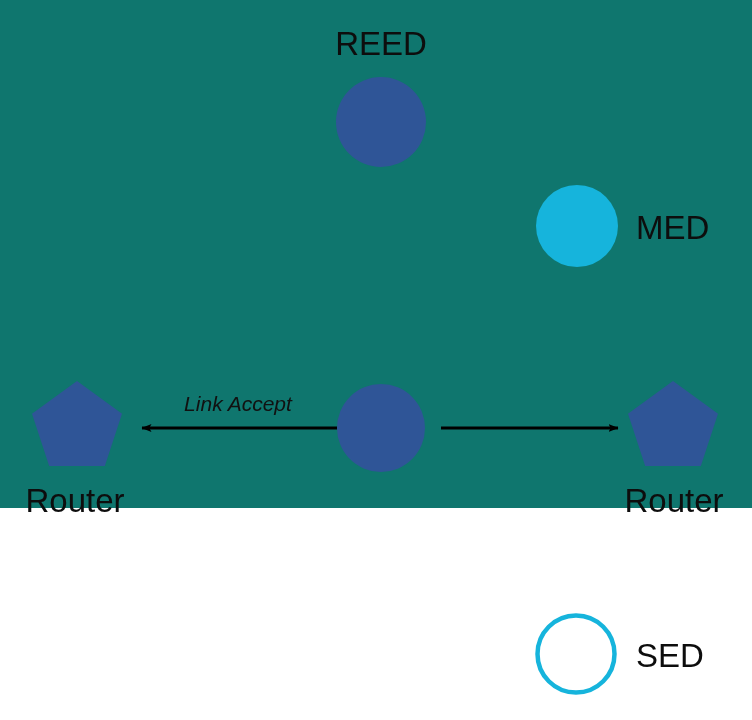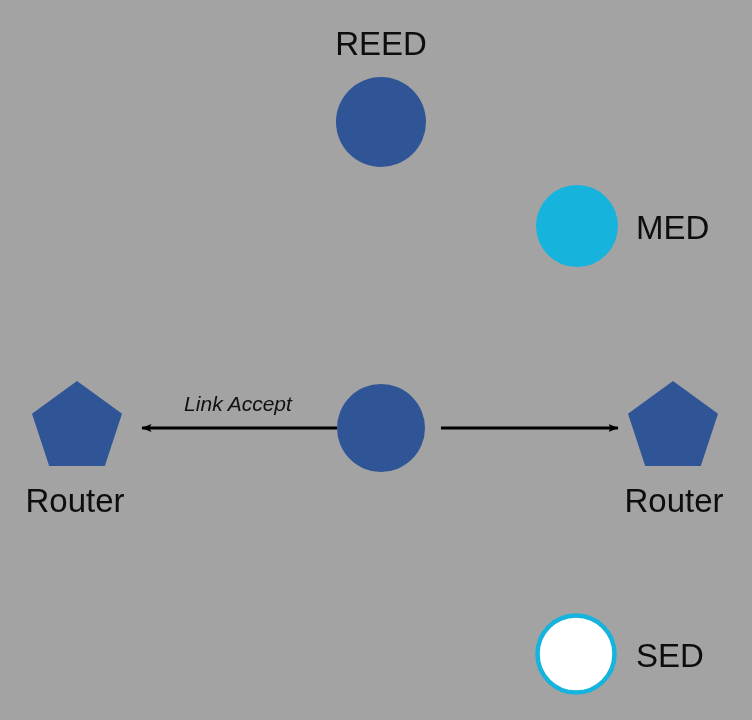--- a/index.html
+++ b/index.html
@@ -9,22 +9,22 @@
   }
   body {
     width: 752px;
     height: 720px;
     overflow: hidden;
     font-family: "Liberation Sans", sans-serif;
   }
   #diagram-root {
     position: relative;
     width: 752px;
-    height: 720px;
-    background: #a3a3a3;
+    height: 508px;
+    background: #0f766e;
   }
   #topology-svg {
     display: block;
     width: 752px;
     height: 720px;
   }
   .node-label {
     font-family: "Liberation Sans", sans-serif;
     font-size: 33px;
     fill: #0d0d0d;

